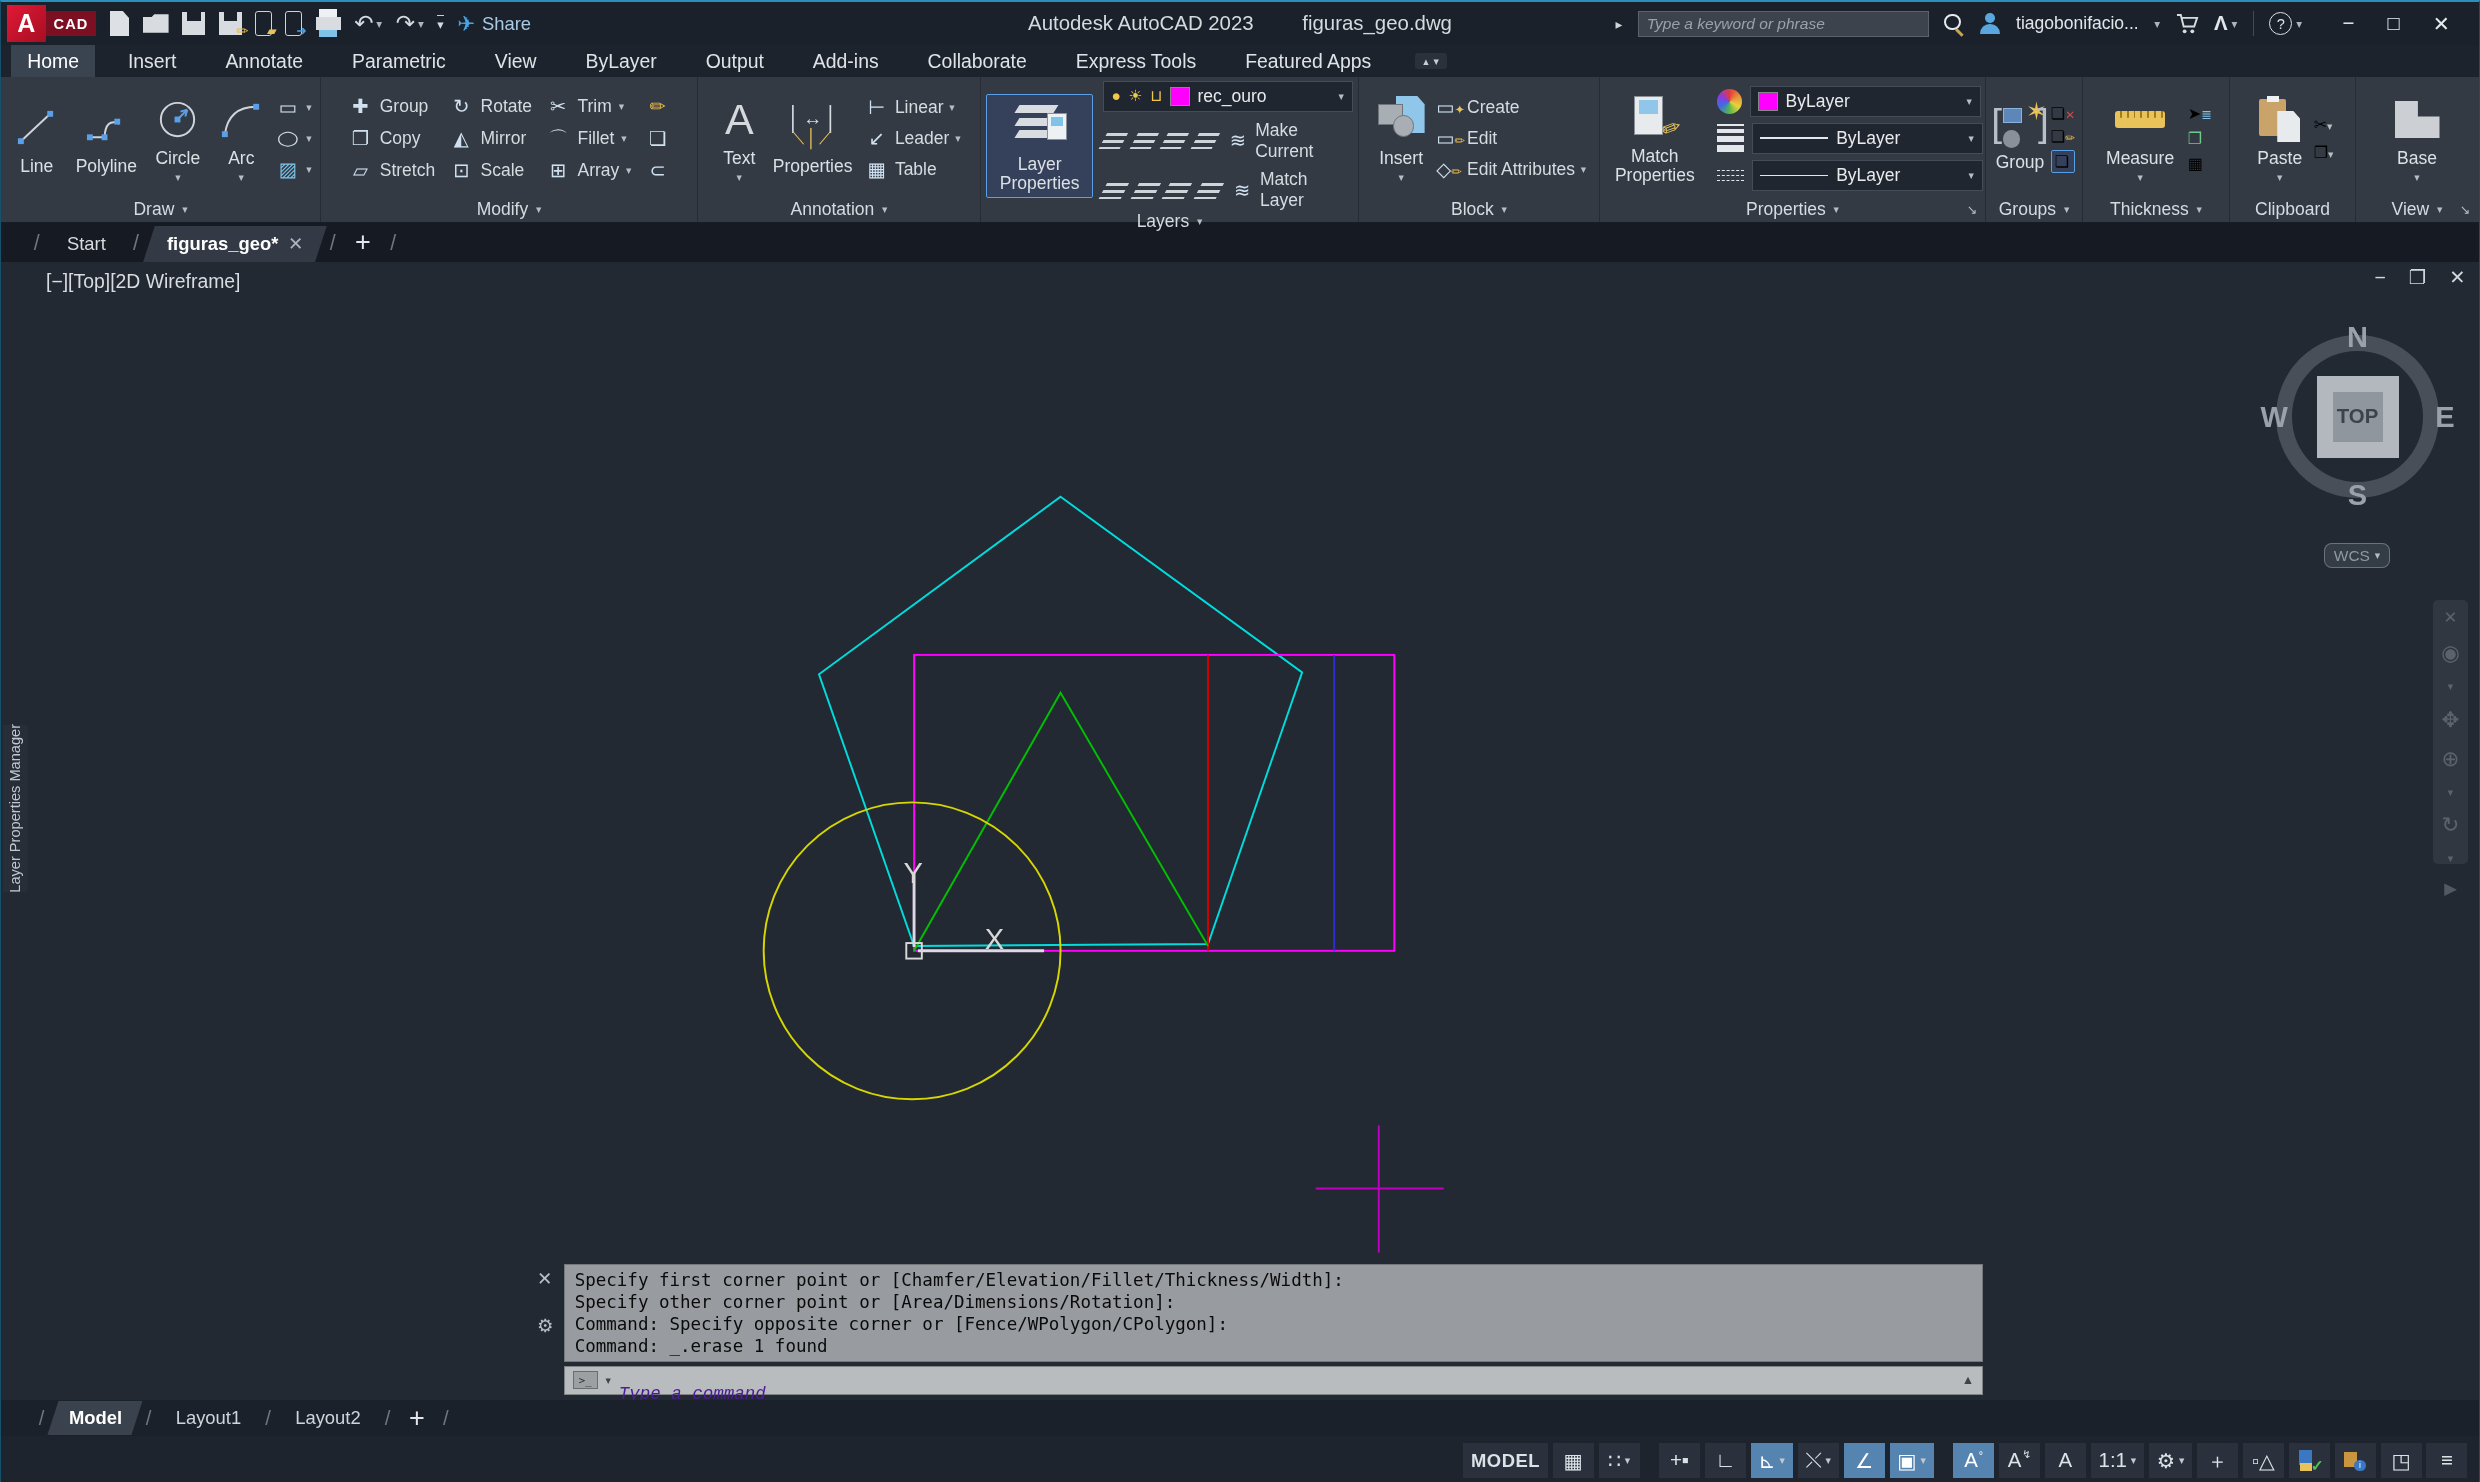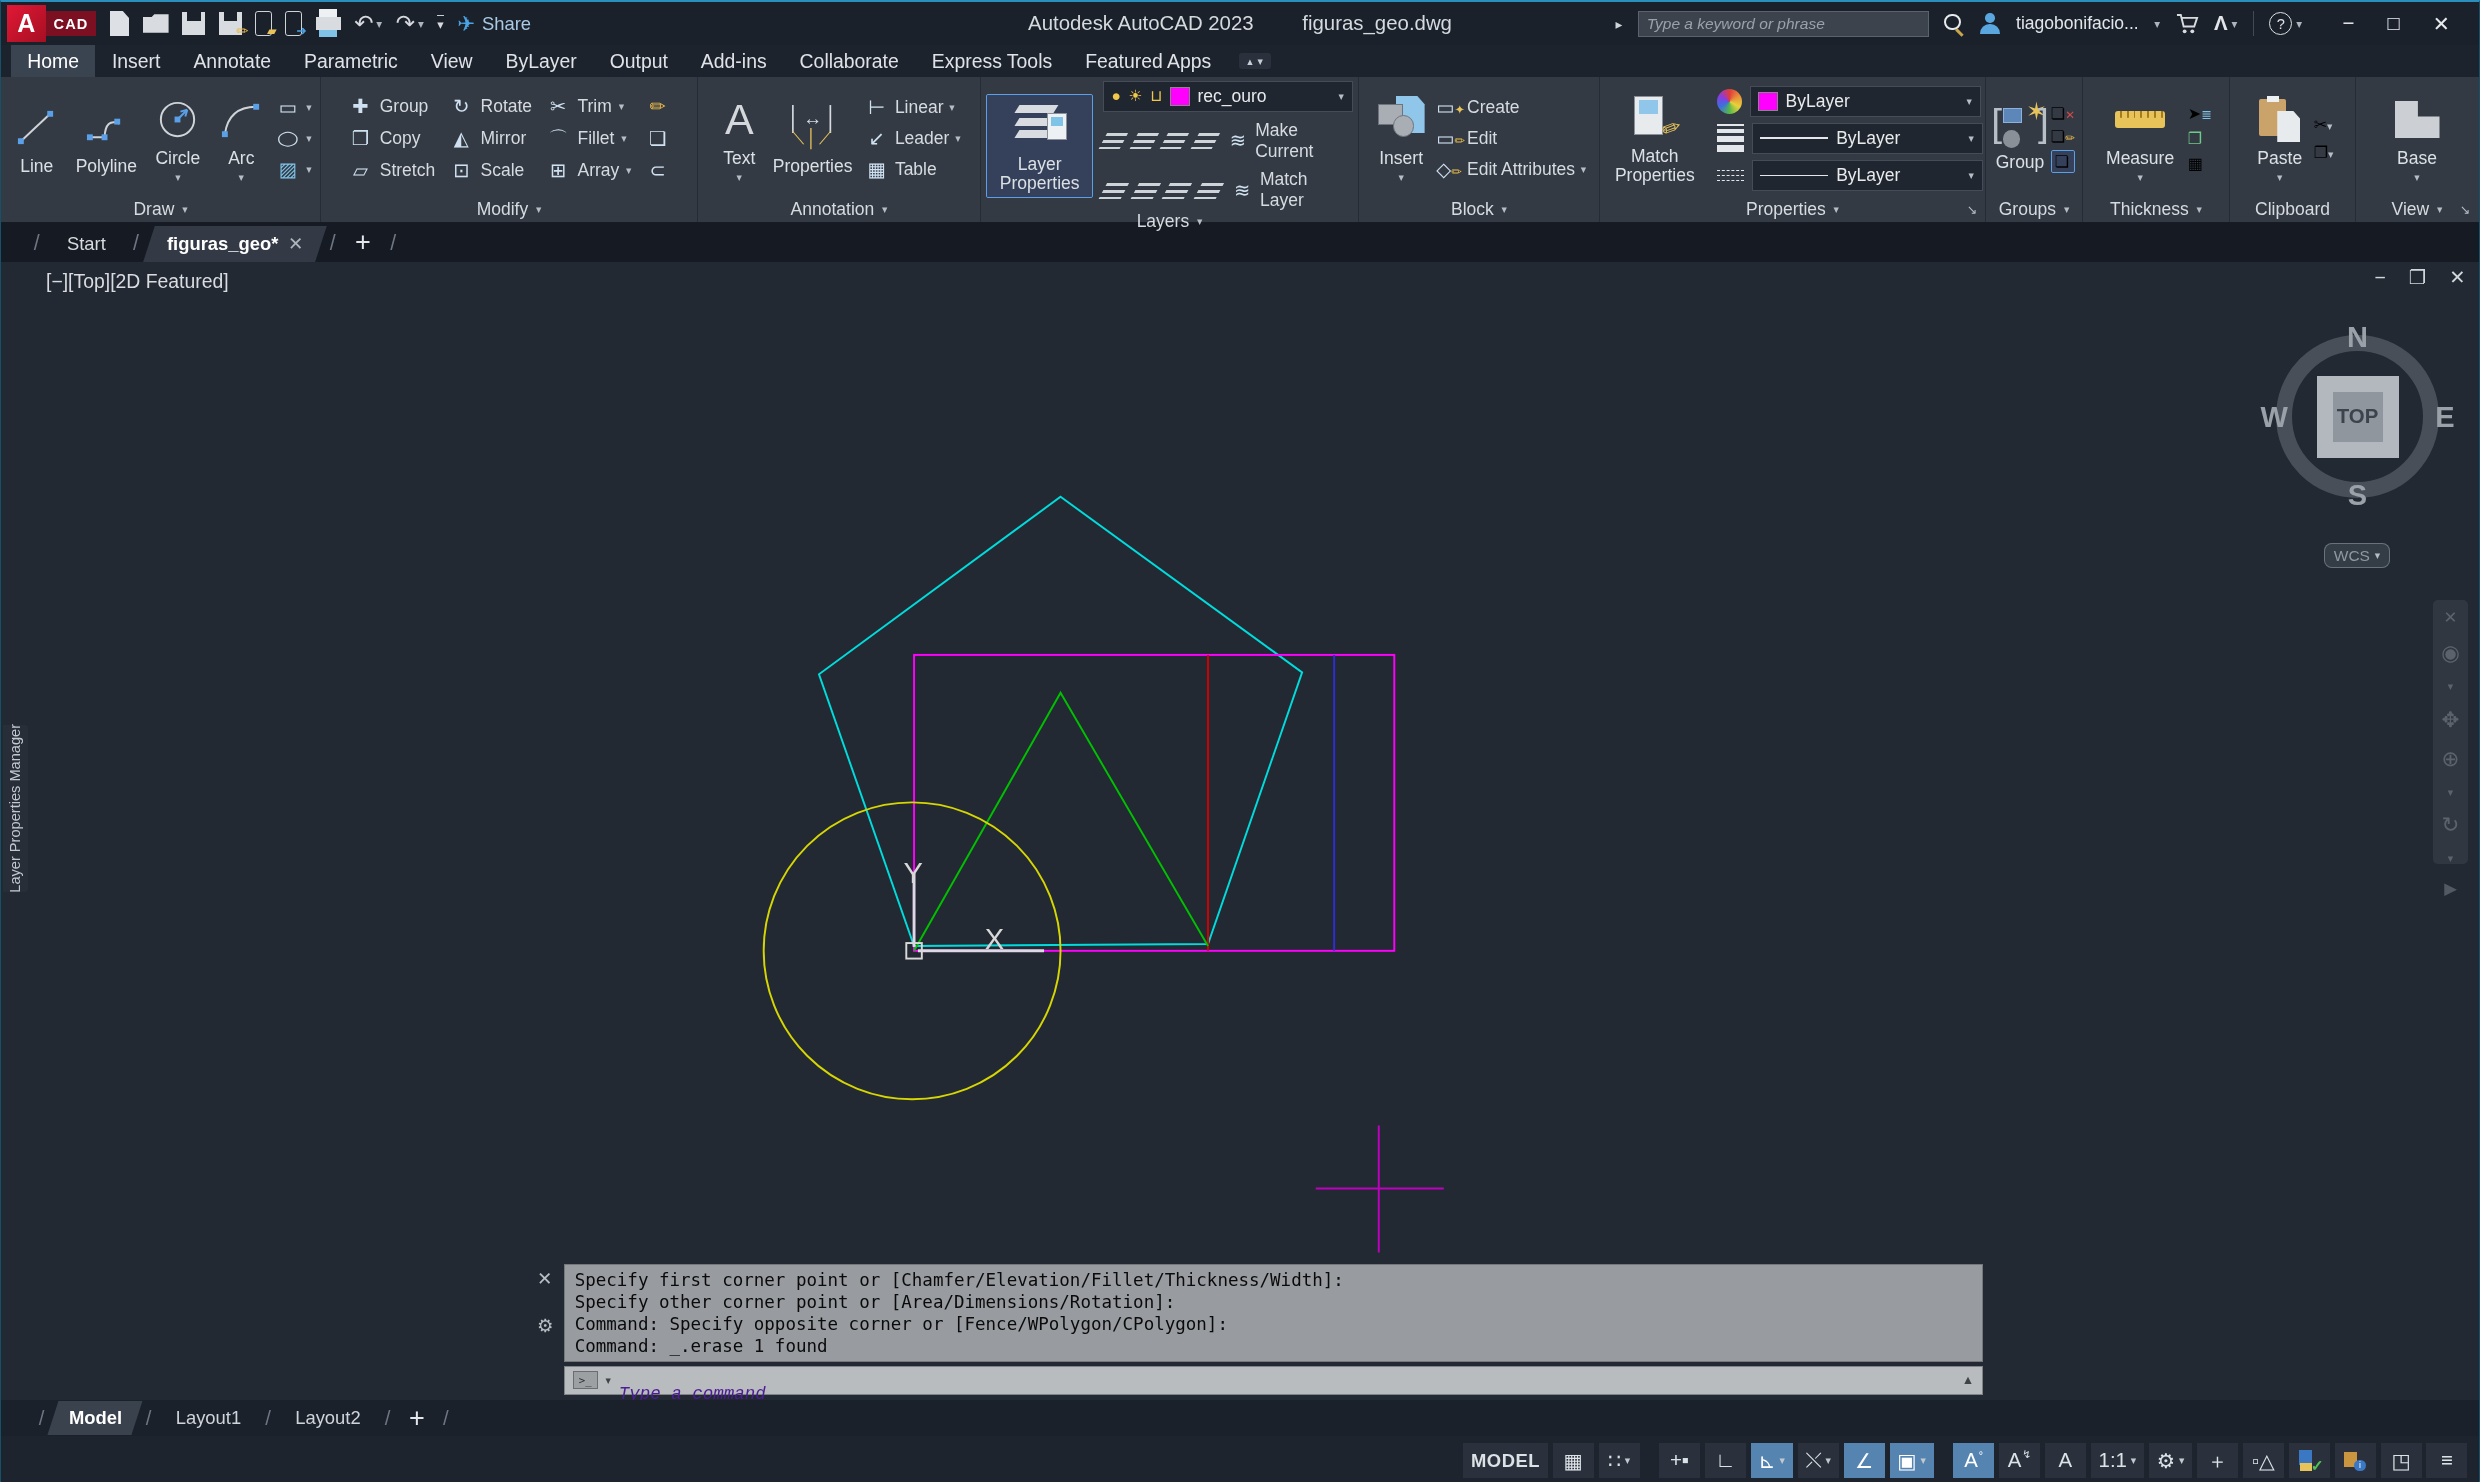--- a/index.html
+++ b/index.html
@@ -38,21 +38,21 @@
   .person { width:21.3px; height:21.3px; position:relative; }
   .person::before{ content:""; position:absolute; left:5.8px; top:0; width:9.7px; height:9.7px; background:#5aa7e0; border-radius:50%; }
   .person::after{ content:""; position:absolute; left:1px; bottom:0; width:19.4px; height:9.7px; background:#5aa7e0; border-radius:9.7px 9.7px 0 0; }
   .username { color:#e2e6ea; font-size:17.5px; }
   .cart,.adsk,.help { color:#e2e6ea; font-size:20.4px; display:flex; align-items:center; gap:3.9px; }
   .help-circ { width:23px; height:23px; border:1.9px solid #dde1e5; border-radius:50%; display:flex; align-items:center; justify-content:center; font-size:14.6px; color:#dde1e5; }
   .vsep { width:1px; height:25px; background:#434a54; }
   .winbtns { display:flex; align-items:center; gap:33px; padding:0 15.5px 0 25px; color:#e8ebee; font-size:20.4px; }
 
   
-  .rtabs { height:32px; background:#1d232d; display:flex; align-items:stretch; padding-left:9.7px; flex:0 0 auto; }
+  .rtabs { height:32px; background:#1d232d; display:flex; align-items:stretch; padding-left:9.7px; flex:0 0 auto;gap:16px; }
   .rtab { display:flex; align-items:center; padding:0 16.5px; color:#dfe3e7; font-size:19.4px; }
   .rtab.active { background:#3a4350; color:#fff; }
   .rtab-mini { align-self:center; margin-left:11.6px; background:#2a313c; border-radius:2.9px; padding:1.9px 7.8px; color:#c9ced4; font-size:10.7px; display:flex; gap:4.9px; align-items:center; }
 
   
   .ribbon { height:146px; background:#333a44; display:flex; flex:0 0 auto; border-bottom:1.9px solid #171c24; }
   .rb-panel { display:flex; flex-direction:column; border-right:1.9px solid #262c35; }
   .rb-content { flex:1; display:flex; align-items:center; justify-content:center; gap:5.8px; padding:3.9px 5.8px 0 5.8px; }
   .rb-labelrow { height:26px; display:flex; align-items:center; justify-content:center; gap:7.8px; color:#d6dbe0; font-size:17.5px; position:relative; }
   .rb-caret { font-size:10.7px; color:#b7bdc4; }
@@ -695,21 +695,21 @@
         <circle cx="939" cy="710" r="153" fill="none" stroke="#d6d600" stroke-width="2"></circle>
         <line x1="941" y1="706" x2="941" y2="630" fill="none" stroke="#ded8e6" stroke-width="3"></line>
         <line x1="945" y1="710" x2="1075" y2="710" fill="none" stroke="#ded8e6" stroke-width="3"></line>
         <rect x="933" y="702" width="16" height="16" fill="none" stroke="#d8d8d8" stroke-width="2"></rect>
         <text x="1014" y="708" fill="#d8d8d8" font-size="30" font-family="Liberation Sans, sans-serif">X</text>
         <text x="930" y="640" fill="#d8d8d8" font-size="30" font-family="Liberation Sans, sans-serif">Y</text>
         <line x1="1355" y1="955" x2="1487" y2="955" fill="none" stroke="#c000c0" stroke-width="2"></line>
         <line x1="1420" y1="890" x2="1420" y2="1021" fill="none" stroke="#c000c0" stroke-width="2"></line>
       </svg>
 
-    <div class="vp-label">[−][Top][2D Featured]</div>
+    <div class="vp-label">[−][Top][2D Wireframe]</div>
     <div class="vp-ctrls">
       <span>−</span>
       <span>❐</span>
       <span>✕</span>
     </div>
 
     <div class="palette-tab">
       <span>Layer Properties Manager</span>
     </div>
 

